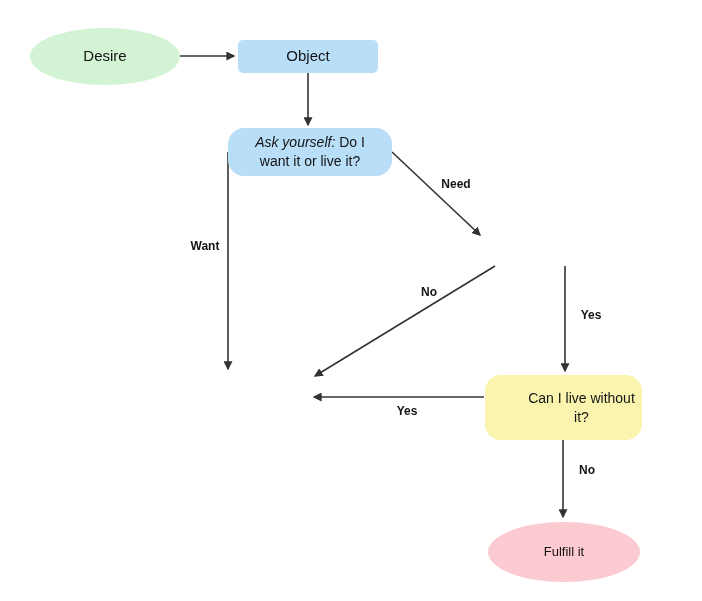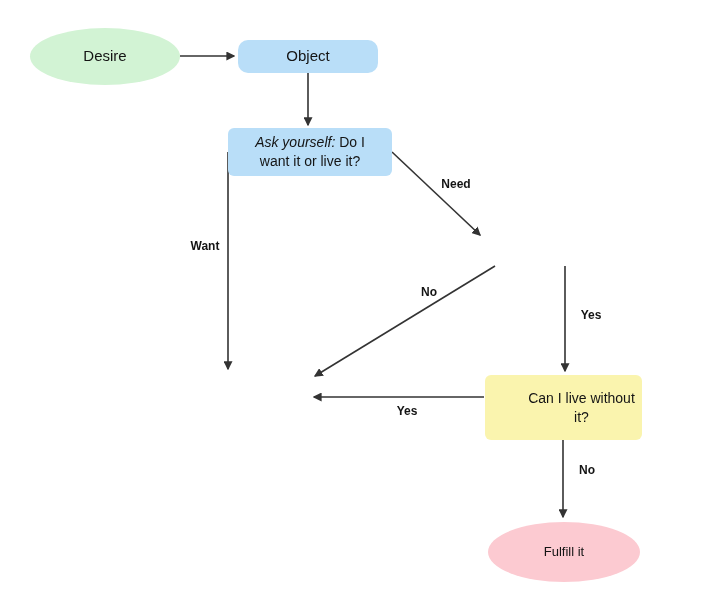--- a/index.html
+++ b/index.html
@@ -19,24 +19,24 @@
   }
   #edge-layer line { stroke:var(--line-color); stroke-width:1.6; }
   .node {
     position:absolute;
     display:flex; align-items:center; justify-content:center;
     text-align:center;
     font-size:14px; line-height:1.35;
     box-sizing:border-box;
   }
   .node.ellipse { border-radius:50%; }
-  .node.rounded { border-radius:6px; }
+  .node.rounded { border-radius:16px; }
   .node .italic { font-style:italic; }
   #node-desire  { left:30px;  top:28px;  width:150px; height:57px; font-size:15px;justify-content:center; }
-  #node-object  { left:238px; top:40px;  width:140px; height:33px; font-size:15px; border-radius:10px; }
+  #node-object  { left:238px; top:40px;  width:140px; height:33px; font-size:15px; border-radius:5px; }
   #node-ask     { left:228px; top:128px; width:164px; height:48px; padding:2px 8px; }
   #node-afford  { left:483px; top:217px; width:164px; height:48px; }
   #node-letgo   { left:150px; top:372px; width:160px; height:50px; font-size:15px; }
   #node-live    { left:485px; top:375px; width:157px; height:65px;padding-left:36px; }
   #node-fulfill { left:488px; top:522px; width:152px; height:60px; font-size:13px; }
   .edge-label {
     position:absolute;
     transform:translate(-50%,-50%);
     font-size:12px;
     white-space:nowrap;

